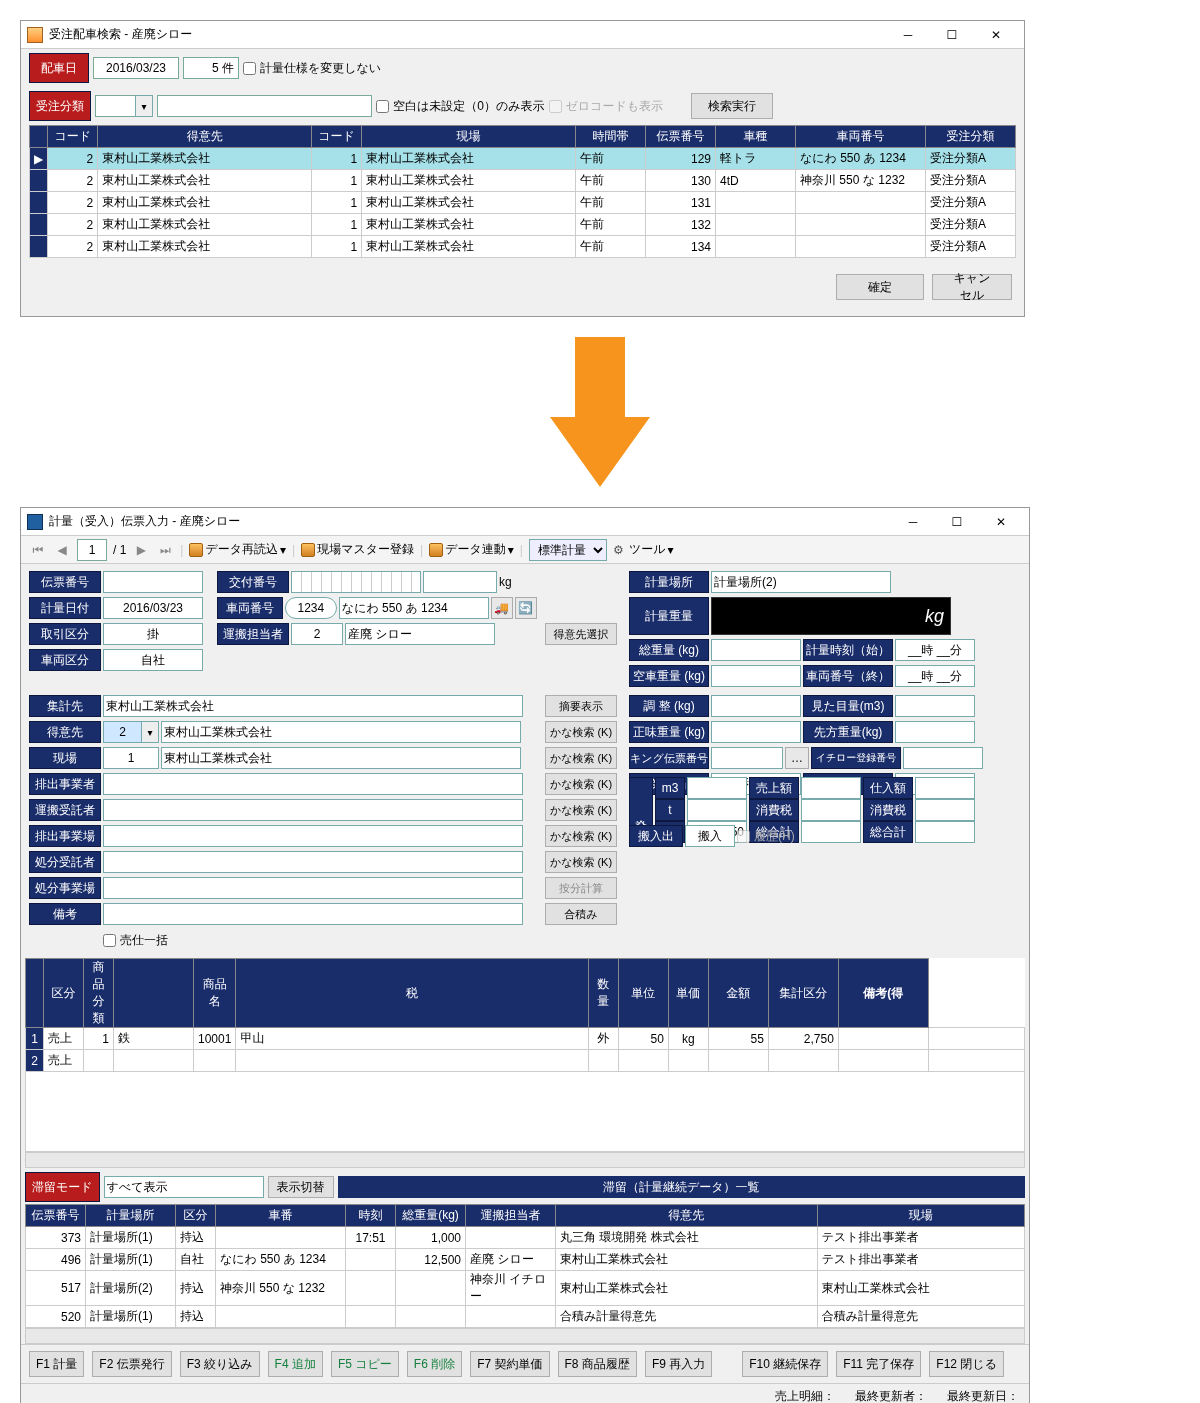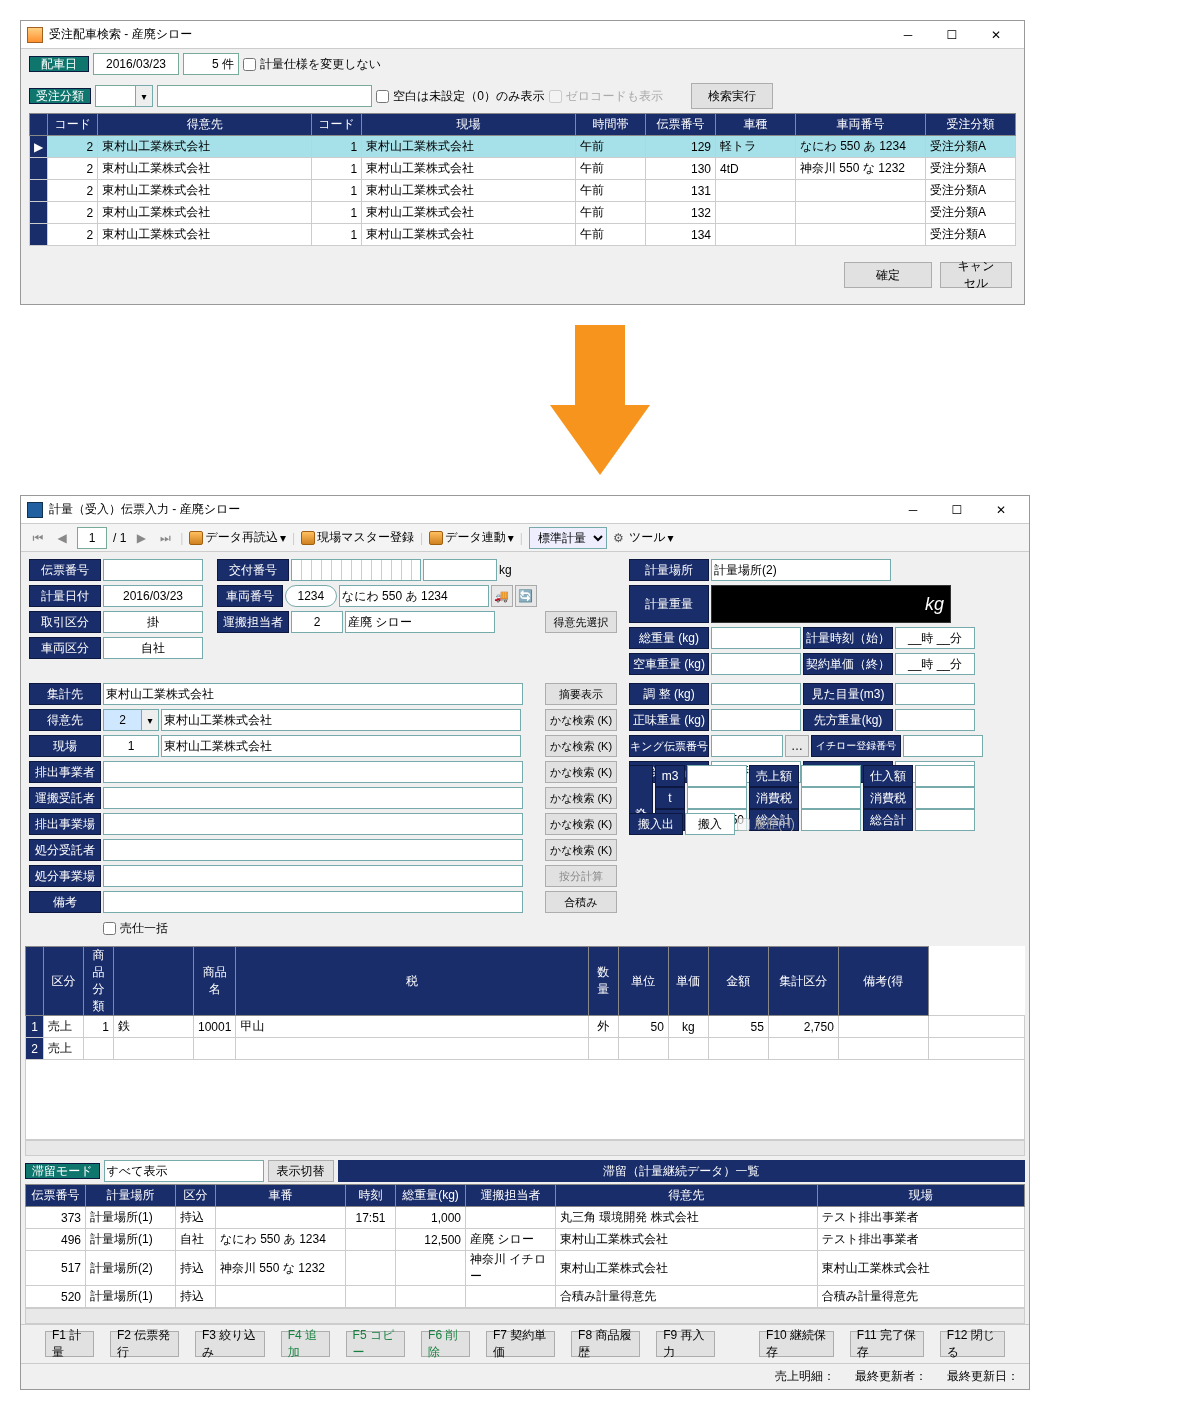--- a/index.html
+++ b/index.html
@@ -6,21 +6,21 @@
 body { margin: 0; background: #fff; padding: 20px; width: 1200px; }
 .window { border: 1px solid #999; background: #f0f0f0; margin-bottom: 20px; width: 1005px; }
 .titlebar { display: flex; align-items: center; justify-content: space-between; background: #fff; border-bottom: 1px solid #ccc; height: 28px; padding: 0 6px; }
 .titlebar-left { display: flex; align-items: center; gap: 6px; }
 .titlebar-right { display: flex; }
 .titlebar-btn { width: 44px; height: 26px; display: flex; align-items: center; justify-content: center; cursor: pointer; }
 .icon16 { width: 16px; height: 16px; display: inline-block; }
 .icon-form { background: linear-gradient(#ffd080,#ff9030); border: 1px solid #a06020; }
 .icon-app { background: #2060a0; border: 1px solid #103050; }
 .row { display: flex; align-items: center; gap: 4px; padding: 4px 8px; }
-.lbl-navy { background: #0f766e; color: #fff; display: inline-flex; align-items: center; justify-content: center; height: 16px; padding: 0 6px; min-width: 60px; border: 1px solid #0c1840; }
+.lbl-navy { background: #b91c1c; color: #fff; display: inline-flex; align-items: center; justify-content: center; height: 30px; padding: 0 6px; min-width: 60px; border: 1px solid #0c1840; }
 input[type=text], select { border: 1px solid #7a9; background: #fff; height: 22px; padding: 0 4px; }
 input.num { text-align: right; }
 input.ctr { text-align: center; }
 .chk { display: inline-flex; align-items: center; gap: 4px; }
 .chk input { margin: 0; }
 .chk.disabled { color: #aaa; }
 .btn { background: #e1e1e1; border: 1px solid #adadad; height: 26px; padding: 0 16px; cursor: pointer; display: inline-flex; align-items: center; justify-content: center; }
 .btn.small { height: 22px; padding: 0 8px; }
 table.grid { border-collapse: collapse; background: #fff; width: 100%; }
 table.grid th { background: #1a2d6b; color: #fff; font-weight: normal; border: 1px solid #888; height: 22px; padding: 0 4px; }
@@ -42,21 +42,21 @@
 .col { display: flex; flex-direction: column; gap: 2px; }
 .frow { display: flex; align-items: center; gap: 2px; height: 24px; }
 .f-lbl { background: #1a2d6b; color: #fff; display: inline-flex; align-items: center; justify-content: center; height: 22px; width: 72px; border: 1px solid #0c1840; }
 .f-in { border: 1px solid #7aa; background: #fff; height: 22px; }
 .iconbtn { width: 24px; height: 22px; border: 1px solid #aaa; background: #e8e8e8; display: inline-flex; align-items: center; justify-content: center; cursor: pointer; }
 .sidebtn { background: #e1e1e1; border: 1px solid #adadad; width: 72px; height: 22px; font-size: 11px; display: inline-flex; align-items: center; justify-content: center; cursor: pointer; }
 .sidebtn.disabled { color: #888; }
 .digital { background: #000; color: #0f0; font-family: monospace; font-size: 20px; display: inline-flex; align-items: center; justify-content: flex-end; padding: 0 6px; border: 1px solid #333; }
 .scroll-shade { background: #e8e8e8; height: 16px; border: 1px solid #ccc; }
 .pending-title { background: #1a2d6b; color: #fff; text-align: center; height: 22px; line-height: 22px; flex: 1; }
-.fkeybar { display: flex; gap: 16px; padding: 6px 24px; border-top: 1px solid #ccc; background: #f0f0f0; }
+.fkeybar { display: flex; gap: 8px; padding: 6px 8px; border-top: 1px solid #ccc; background: #f0f0f0; }
 .fkey { border: 1px solid #adadad; background: #e1e1e1; height: 26px; padding: 0 6px; display: inline-flex; align-items: center; gap: 4px; cursor: pointer; font-size: 12px; }
 .fkey.disabled { color: #15803d; }
 .status { display: flex; justify-content: flex-end; gap: 20px; padding: 4px 10px; border-top: 1px solid #ccc; background: #f0f0f0; }
 .combo { display: inline-flex; }
 .combo input { border-right: none; }
 .combo .combo-btn { width: 18px; height: 22px; border: 1px solid #7aa; background: #eee; display: inline-flex; align-items: center; justify-content: center; font-size: 10px; cursor: pointer; }
 select.themed { border: 1px solid #7aa; height: 22px; background: #eef; }
 .kg-label { font-style: italic; color:#fff; font-size:18px; }
 </style>
 </head>
@@ -179,21 +179,21 @@
             <td></td>
             <td></td>
             <td>受注分類A</td>
           </tr>
         </tbody>
     </table>
   </div>
 
   <div class="footer-btns">
     <button class="btn" style="width:88px">確定</button>
-    <button class="btn" style="width:72px">キャンセル</button>
+    <button class="btn" style="width:80px">キャンセル</button>
   </div>
 </div>
 
 <div class="arrow">
   <div class="arrow-shaft"></div>
   <div class="arrow-head"></div>
 </div>
 
 <div class="window" style="width:1010px">
   <div class="titlebar">
@@ -293,21 +293,21 @@
       </div>
       <div class="frow">
         <span class="f-lbl" style="width:80px">総重量 (kg)</span>
         <input class="f-in num" style="width: 90px;">
         <span class="f-lbl" style="width:90px">計量時刻（始）</span>
         <input class="f-in ctr" style="width: 80px;" value="__時 __分">
       </div>
       <div class="frow">
         <span class="f-lbl" style="width:80px">空車重量 (kg)</span>
         <input class="f-in num" style="width: 90px;">
-        <span class="f-lbl" style="width:90px">契約単価（終）</span>
+        <span class="f-lbl" style="width:90px">車両番号（終）</span>
         <input class="f-in ctr" style="width: 80px;" value="__時 __分">
       </div>
     </div>
   </div>
 
   <div class="form-area" style="padding-top:0">
     <div class="col" style="width:508px">
       <div class="frow">
           <span class="f-lbl">集計先</span>
           <input class="f-in" style="width: 420px;" value="東村山工業株式会社">
@@ -461,21 +461,21 @@
             <th style="width: 40px;">区分</th>
             <th style="width: 30px;">商品分類</th>
             <th style="width: 80px;"></th>
             <th style="width: 40px;">商品名</th>
             <th>税</th>
             <th style="width: 30px;">数量</th>
             <th style="width: 50px;">単位</th>
             <th style="width: 40px;">単価</th>
             <th style="width: 60px;">金額</th>
             <th style="width: 70px;">集計区分</th>
-            <th style="width: 90px;">備考(得</th>
+            <th style="width: 90px; font-weight: bold;">備考(得</th>
           </tr>
         </thead>
       <tbody id="w2l-body">
           <tr>
             <td style="background: rgb(26, 45, 107); color: rgb(255, 255, 255); text-align: center;">1</td>
             <td>売上</td>
             <td style="text-align: right;">1</td>
             <td>鉄</td>
             <td style="text-align: center;">10001</td>
             <td>甲山</td>

